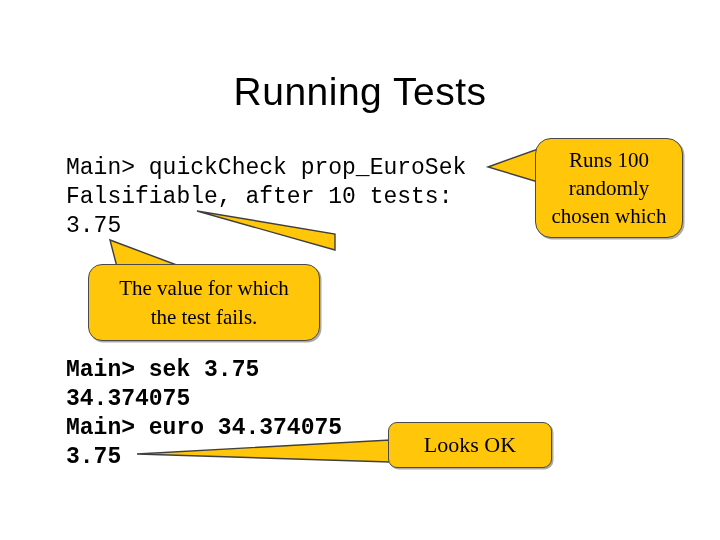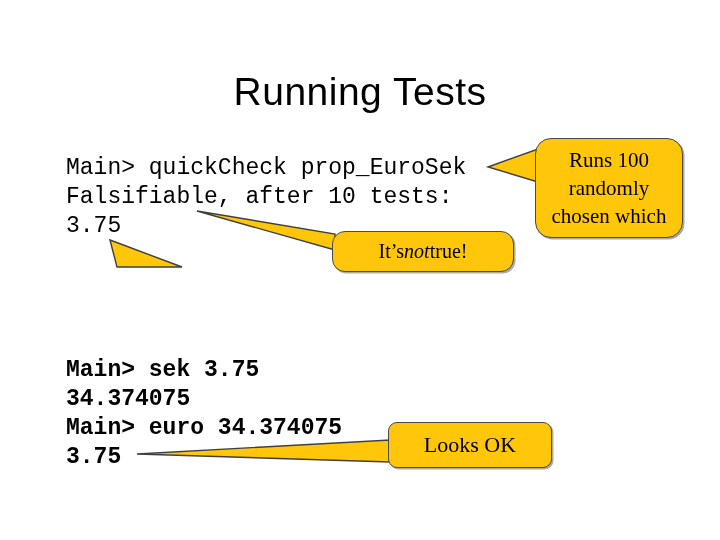--- a/index.html
+++ b/index.html
@@ -107,18 +107,19 @@
     <polygon class="tail-shape" points="488,167 538,149 538,182"></polygon>
     <polygon class="tail-shape" points="197,211 335,234 335,250"></polygon>
     <polygon class="tail-shape" points="110,240 117,267 182,267"></polygon>
     <polygon class="tail-shape" points="137,454 390,440 390,462"></polygon>
   </svg>
 
   <div class="callout" id="runs-box">Runs 100
 randomly
 chosen which</div>
 
-  <div class="callout" id="not-true-box"><span>It’s </span><span class="em">not</span><span> true!</span></div>
 
+  <div class="callout" id="value-box">The value for which
+the test fails.</div>
 
   <div class="callout" id="looks-ok-box">Looks OK</div>
 
 </div>
 
 </body></html>

